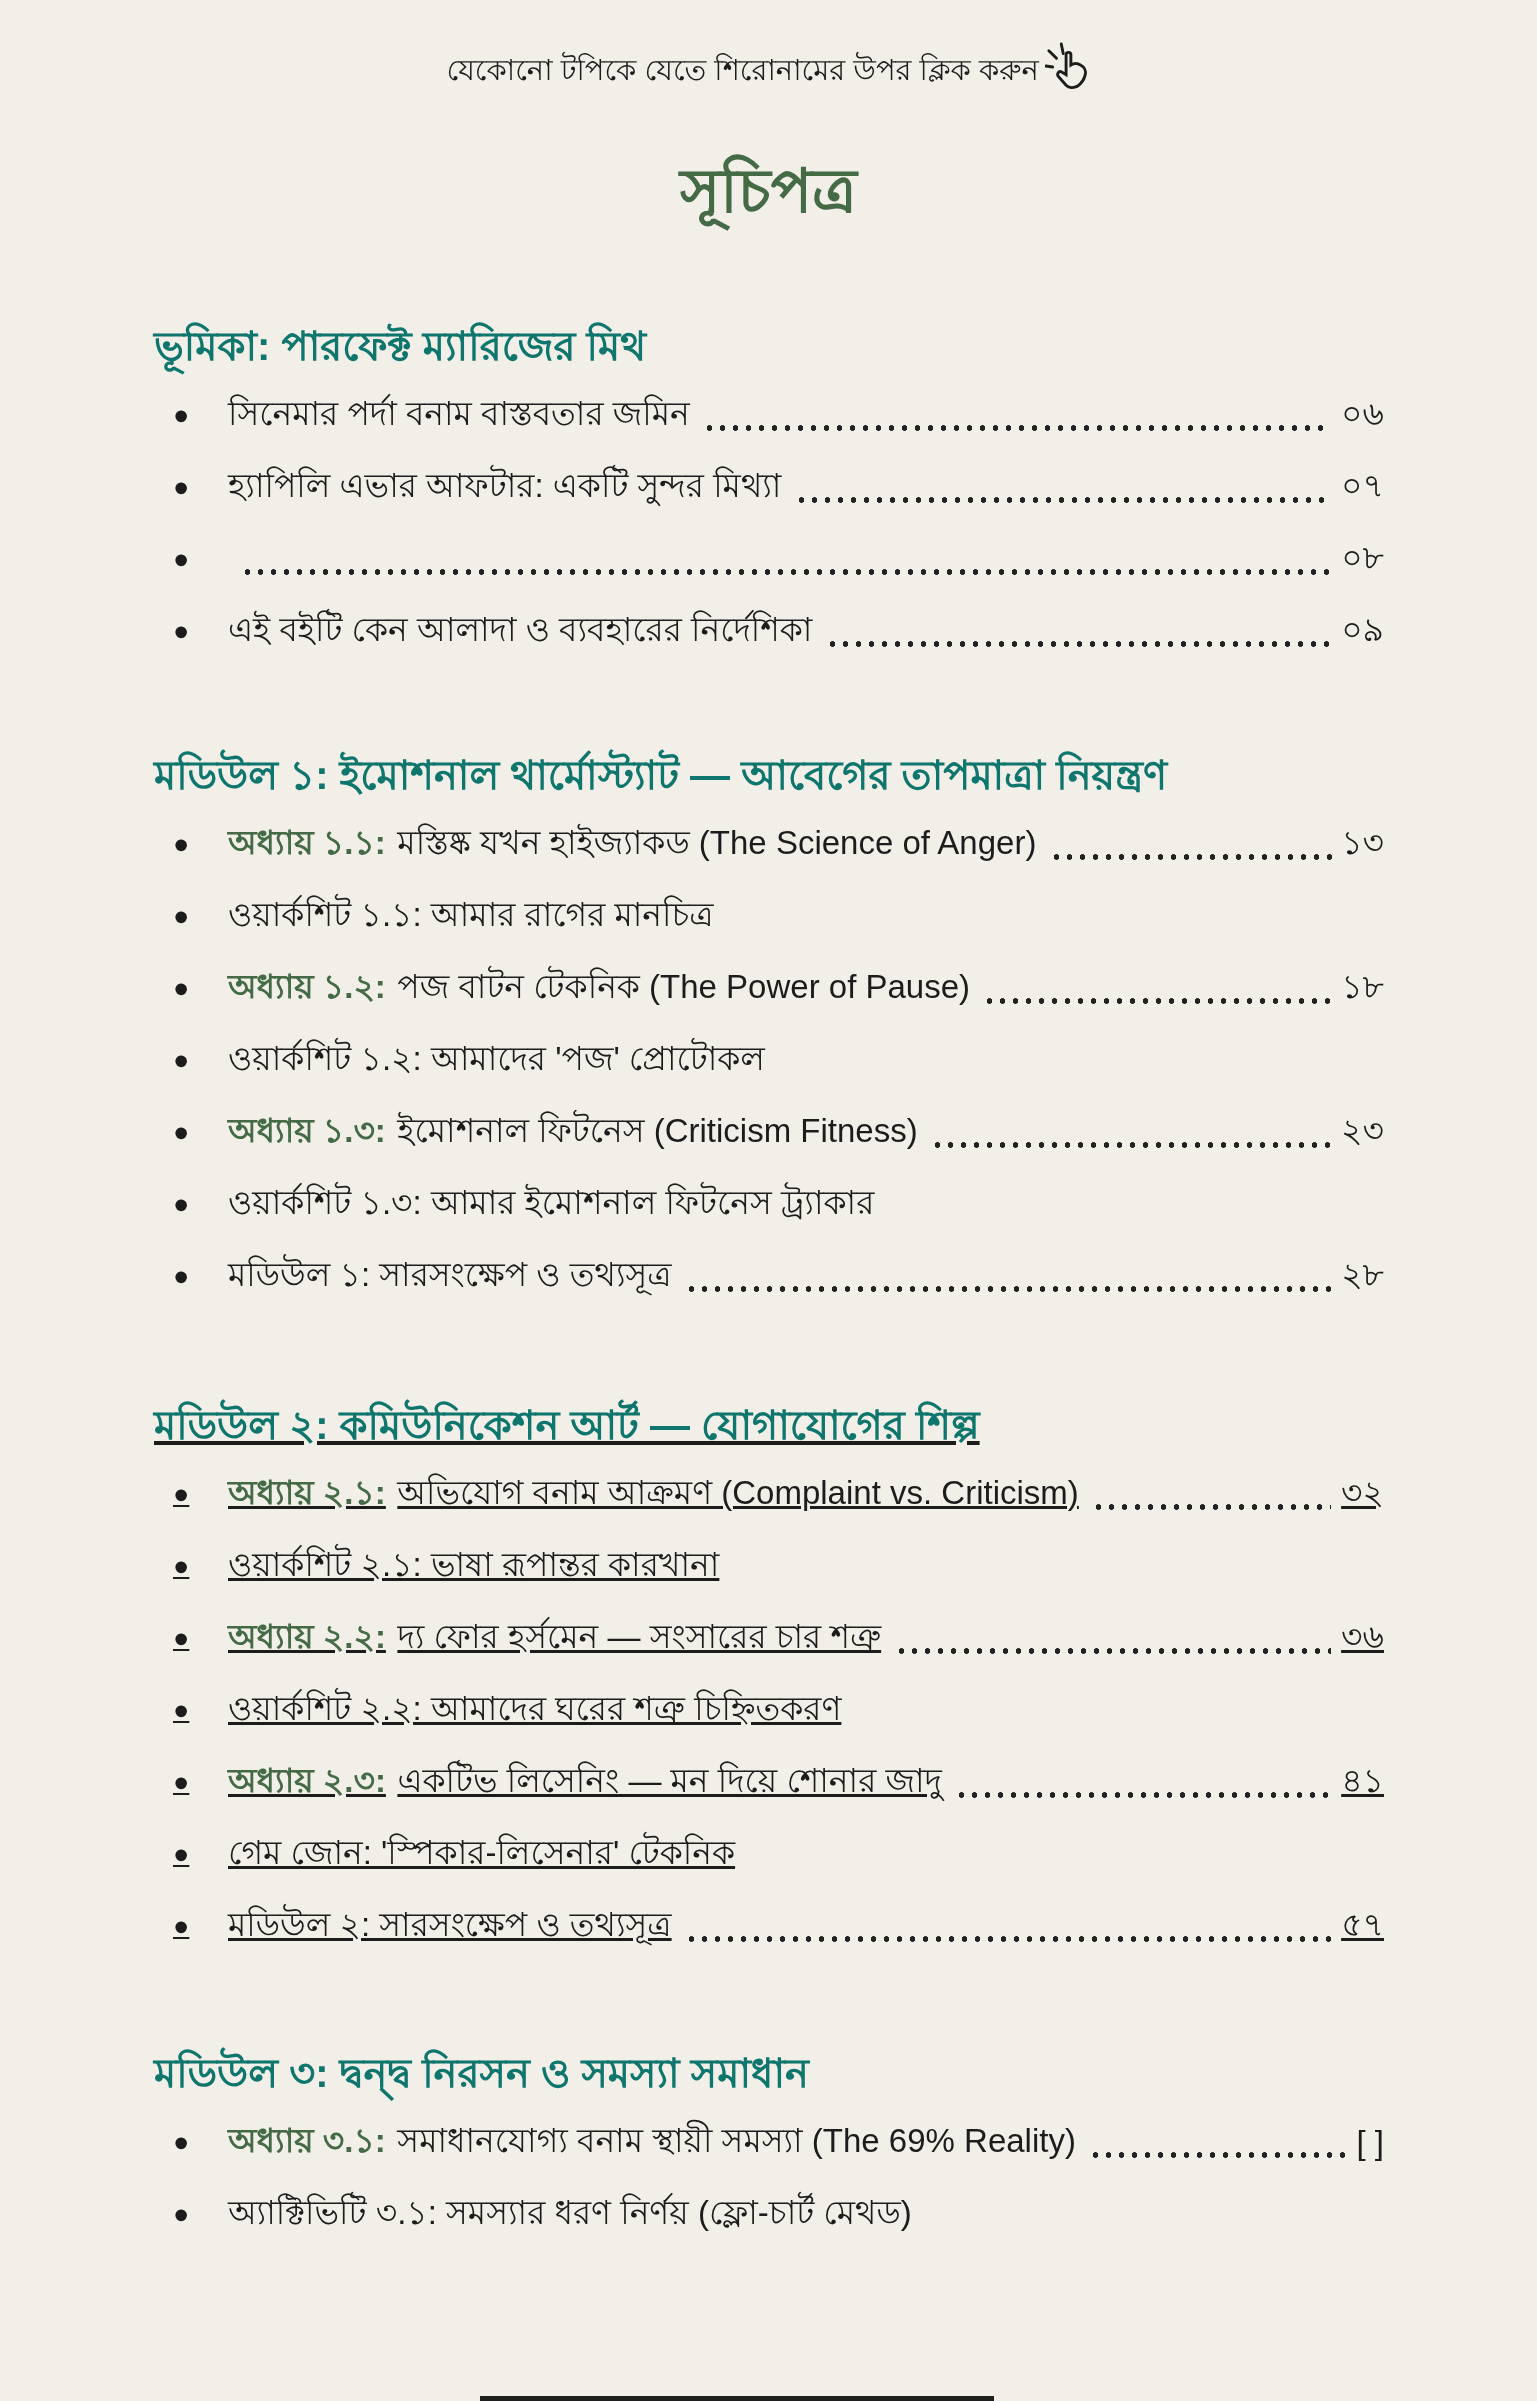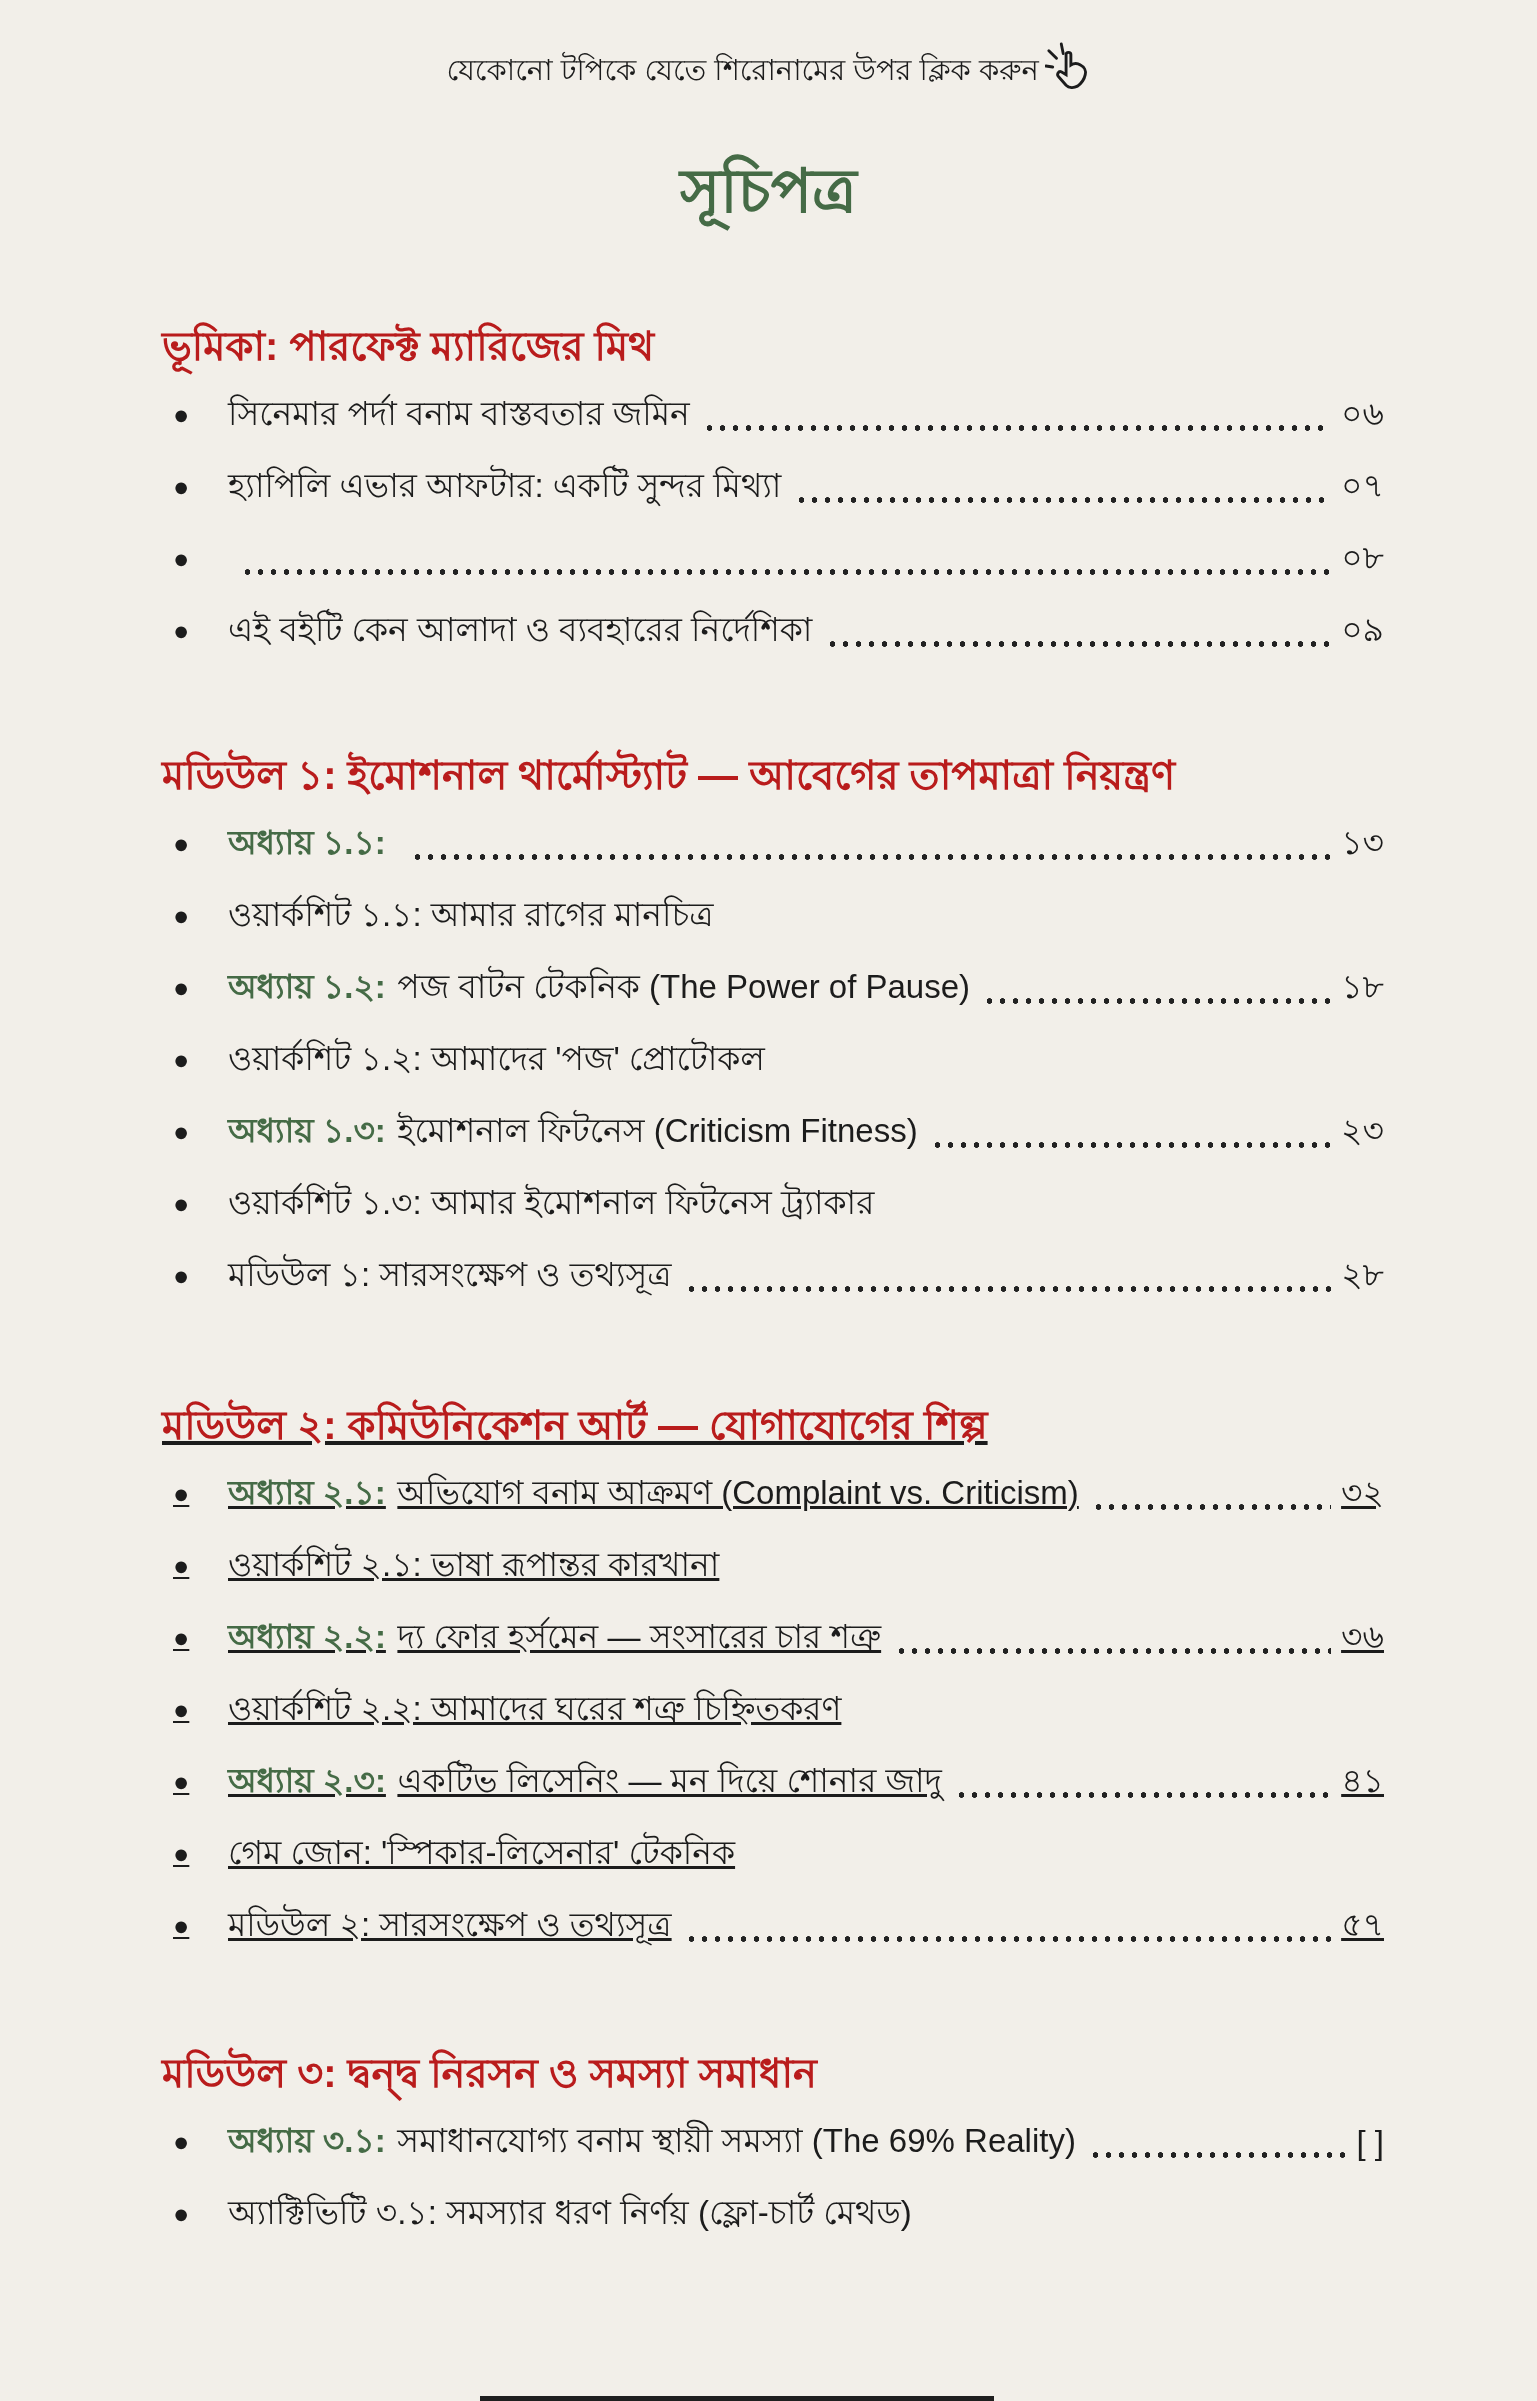--- a/index.html
+++ b/index.html
@@ -22,23 +22,22 @@
   .page-title{
     position:absolute;top:134px;left:0;width:1537px;
     text-align:center;font-size:61px;line-height:115px;
     font-weight:700;color:#456b46;
   }
   .toc{
     position:absolute;left:154px;width:1230px;
   }
   .sec-heading{
     font-size:40px;line-height:54px;height:54px;
-    font-weight:700;color:#b91c1c;white-space:nowrap;
+    font-weight:700;color:#0f766e;white-space:nowrap;
     cursor:pointer;
-    margin-left:8px;
   }
   ul.items{margin:6.7px 0 0;padding:0;list-style:none;}
   li.row{
     height:72px;display:flex;align-items:center;
     font-size:33px;white-space:nowrap;
   }
   .bullet{
     width:74px;flex:0 0 74px;box-sizing:border-box;padding-left:19px;
     font-size:27px;line-height:1;color:#1c1c1c;
   }
@@ -110,20 +109,21 @@
   </li>
 </ul>
   </div>
 
   <div class="toc" style="top: 748px;">
     <div class="sec-heading">মডিউল ১: ইমোশনাল থার্মোস্ট্যাট — আবেগের তাপমাত্রা নিয়ন্ত্রণ</div>
     <ul class="items">
   <li class="row">
     <span class="bullet">●</span>
     <span class="prefix">অধ্যায় ১.১:</span>
+    <span class="label">মস্তিষ্ক যখন হাইজ্যাকড (The Science of Anger)</span>
     <span class="leader"></span>
     <span class="pageno">১৩</span>
   </li>
 
   <li class="row">
     <span class="bullet">●</span>
 
     <span class="label">ওয়ার্কশিট ১.১: আমার রাগের মানচিত্র</span>
 
   </li>

